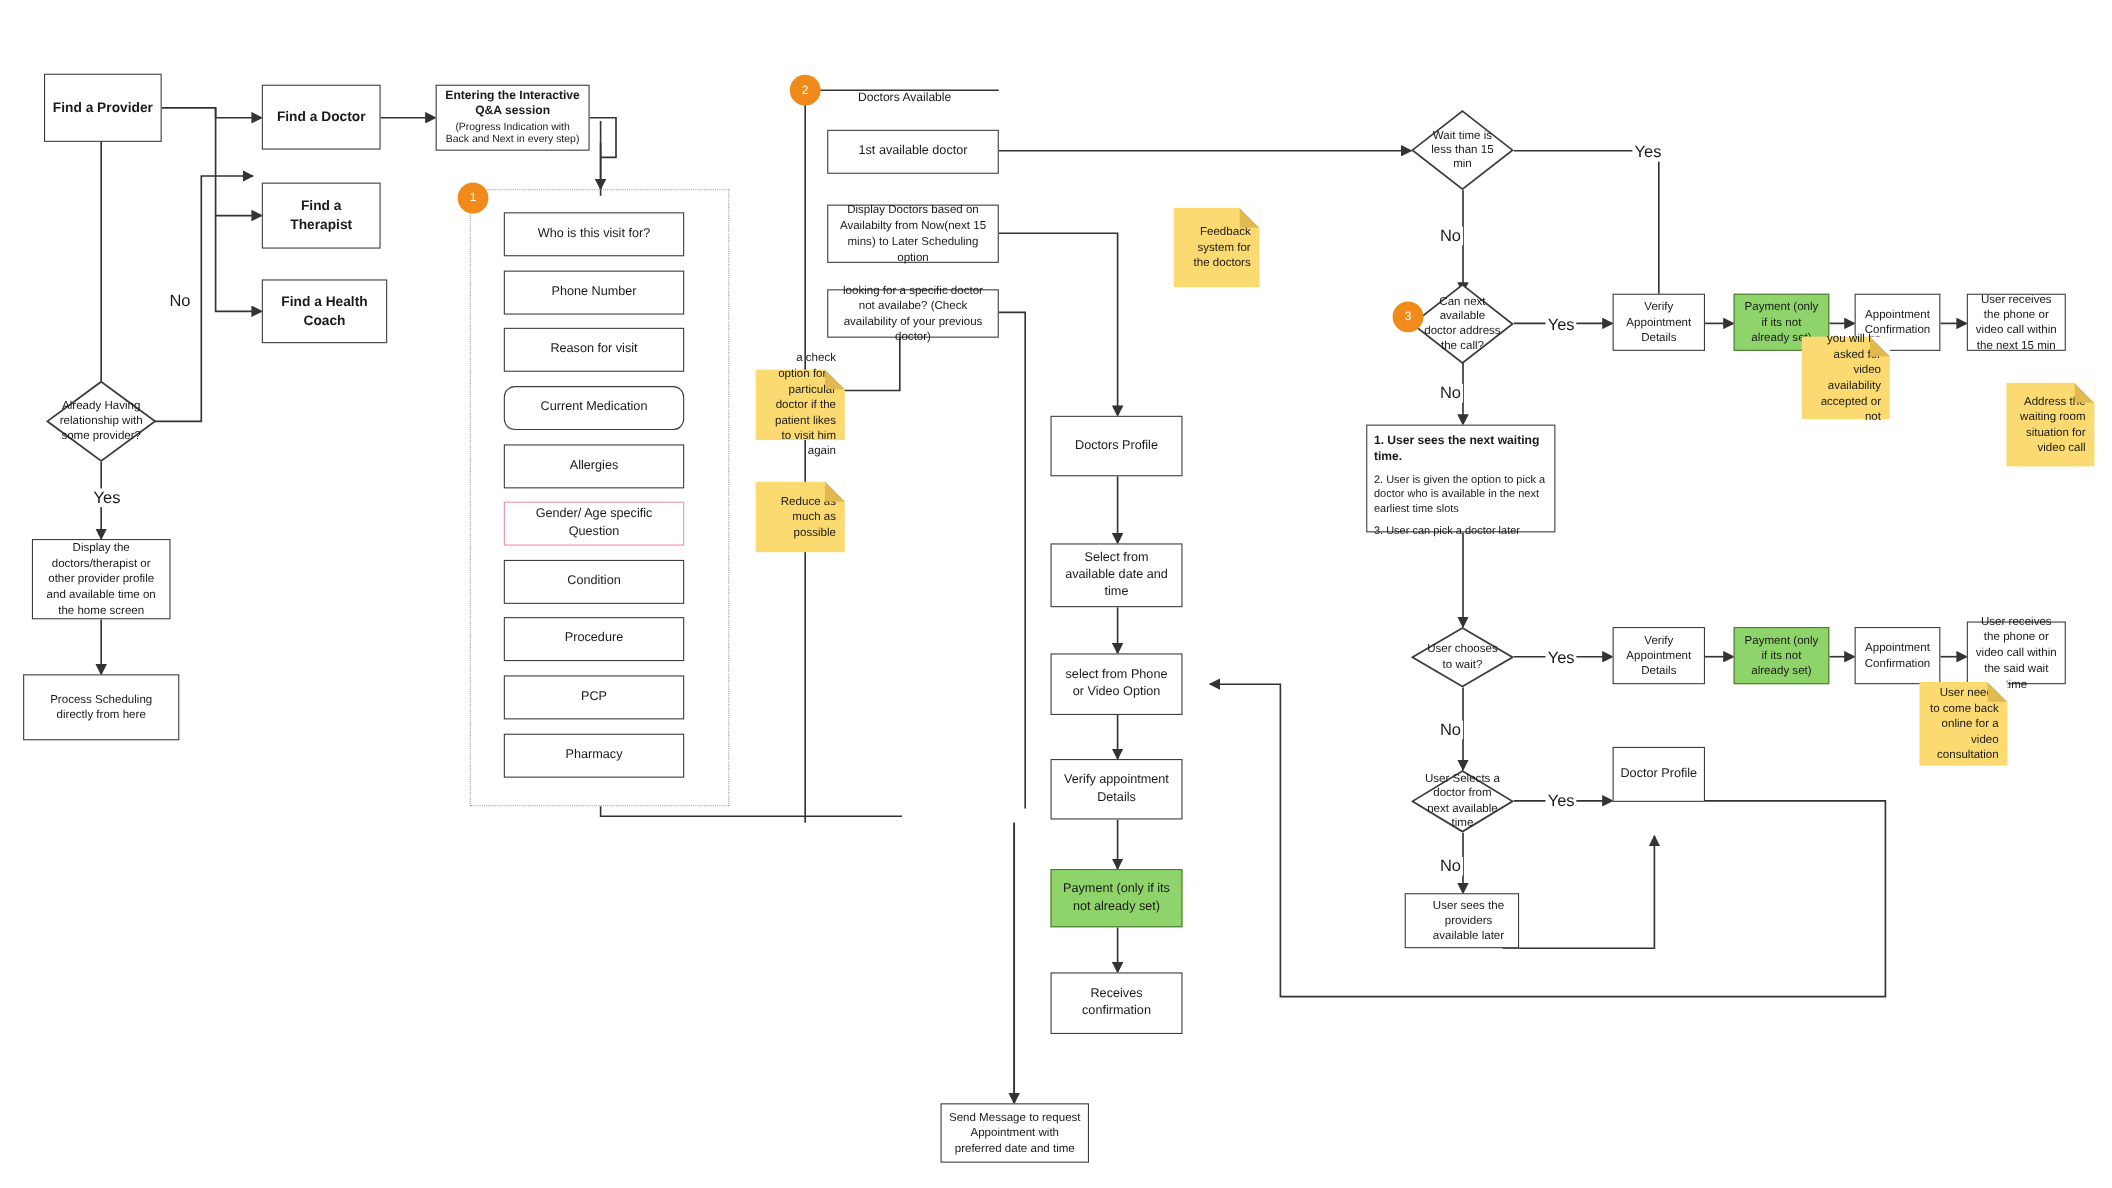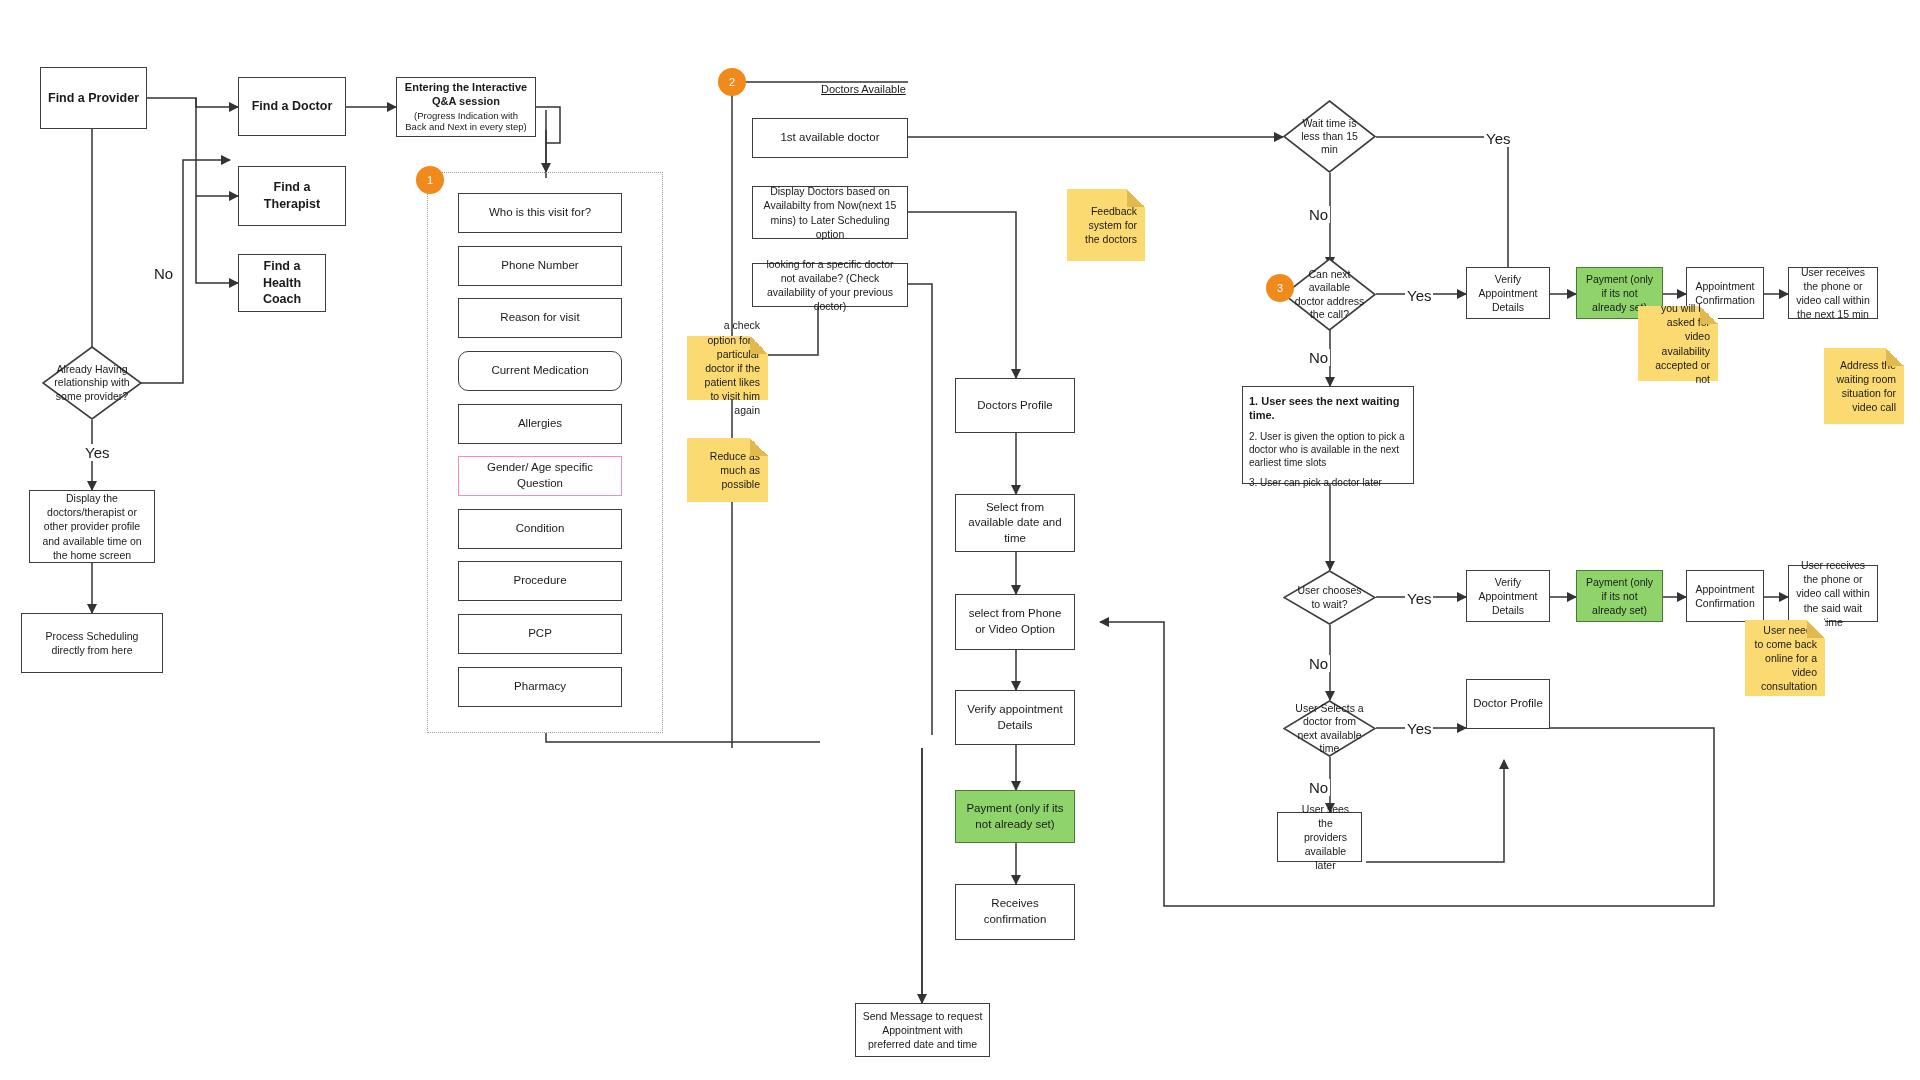--- a/index.html
+++ b/index.html
@@ -122,29 +122,29 @@
       <path d="M1550,728 L1714,728 L1714,906 L1164,906 L1164,622 L1100,622" marker-end="url(#ah)"></path>
     </g>
   </svg>
 
   <div class="dotgroup" style="left:427px;top:172px;width:236px;height:561px;"></div>
 
   <div class="badge" style="left:416px;top:166px;">1</div>
   <div class="badge" style="left:718px;top:68px;">2</div>
   <div class="badge" style="left:1266px;top:274px;">3</div>
 
-  <div class="plainlabel" style="left:821px;top:83px;text-decoration:underline;">Doctors Available</div>
+  <div class="plainlabel" style="left:780px;top:83px;">Doctors Available</div>
 
   <div class="node bold" style="left:40px;top:67px;width:107px;height:62px;">Find a Provider</div>
 
   <div class="node bold" style="left:238px;top:77px;width:108px;height:59px;">Find a Doctor</div>
 
   <div class="node bold" style="left:238px;top:166px;width:108px;height:60px;">Find a Therapist</div>
 
-  <div class="node bold" style="left:238px;top:254px;width:88px;height:58px;">Find a Health Coach</div>
+  <div class="node bold" style="left:238px;top:254px;width:114px;height:58px;">Find a Health Coach</div>
 
   <div class="node" style="left:396px;top:77px;width:140px;height:60px;flex-direction:column;gap:2px;">
     <div style="font-weight:bold;font-size:11px;line-height:1.2;">Entering the Interactive Q&amp;A session</div>
     <div style="font-size:9.5px;line-height:1.2;">(Progress Indication with Back and Next in every step)</div>
   </div>
 
   <div class="node diamond" style="left:42px;top:346px;width:100px;height:74px;">
     <svg class="diamond-shape" viewBox="0 0 100 74" xmlns="http://www.w3.org/2000/svg">
       <polygon points="50,1 99,37 50,73 1,37" fill="#fff" stroke="#3d3d3d" stroke-width="1.6"></polygon>
     </svg>
@@ -217,21 +217,21 @@
 
   <div class="node diamond" style="left:1283px;top:700px;width:93px;height:57px;">
     <svg class="diamond-shape" viewBox="0 0 93 57" xmlns="http://www.w3.org/2000/svg">
       <polygon points="46.5,1 92,28.5 46.5,56 1,28.5" fill="#fff" stroke="#3d3d3d" stroke-width="1.6"></polygon>
     </svg>
     <div class="diamond-label">User Selects a doctor from next available time</div>
   </div>
 
   <div class="node" style="left:1466px;top:679px;width:84px;height:50px;">Doctor Profile</div>
 
-  <div class="node" style="left:1277px;top:812px;width:85px;height:50px;font-size:10.5px;padding-left:18px;">User sees the providers available later</div>
+  <div class="node" style="left:1277px;top:812px;width:104px;height:50px;font-size:10.5px;padding-left:18px;">User sees the providers available later</div>
 
   <div class="note" style="left:687px;top:336px;width:81px;height:64px;">
     <span class="fold"></span>
     <span>a check option for a particular doctor if the patient likes to visit him again</span>
   </div>
 
   <div class="note" style="left:687px;top:438px;width:81px;height:64px;">
     <span class="fold"></span>
     <span>Reduce as much as possible</span>
   </div>

